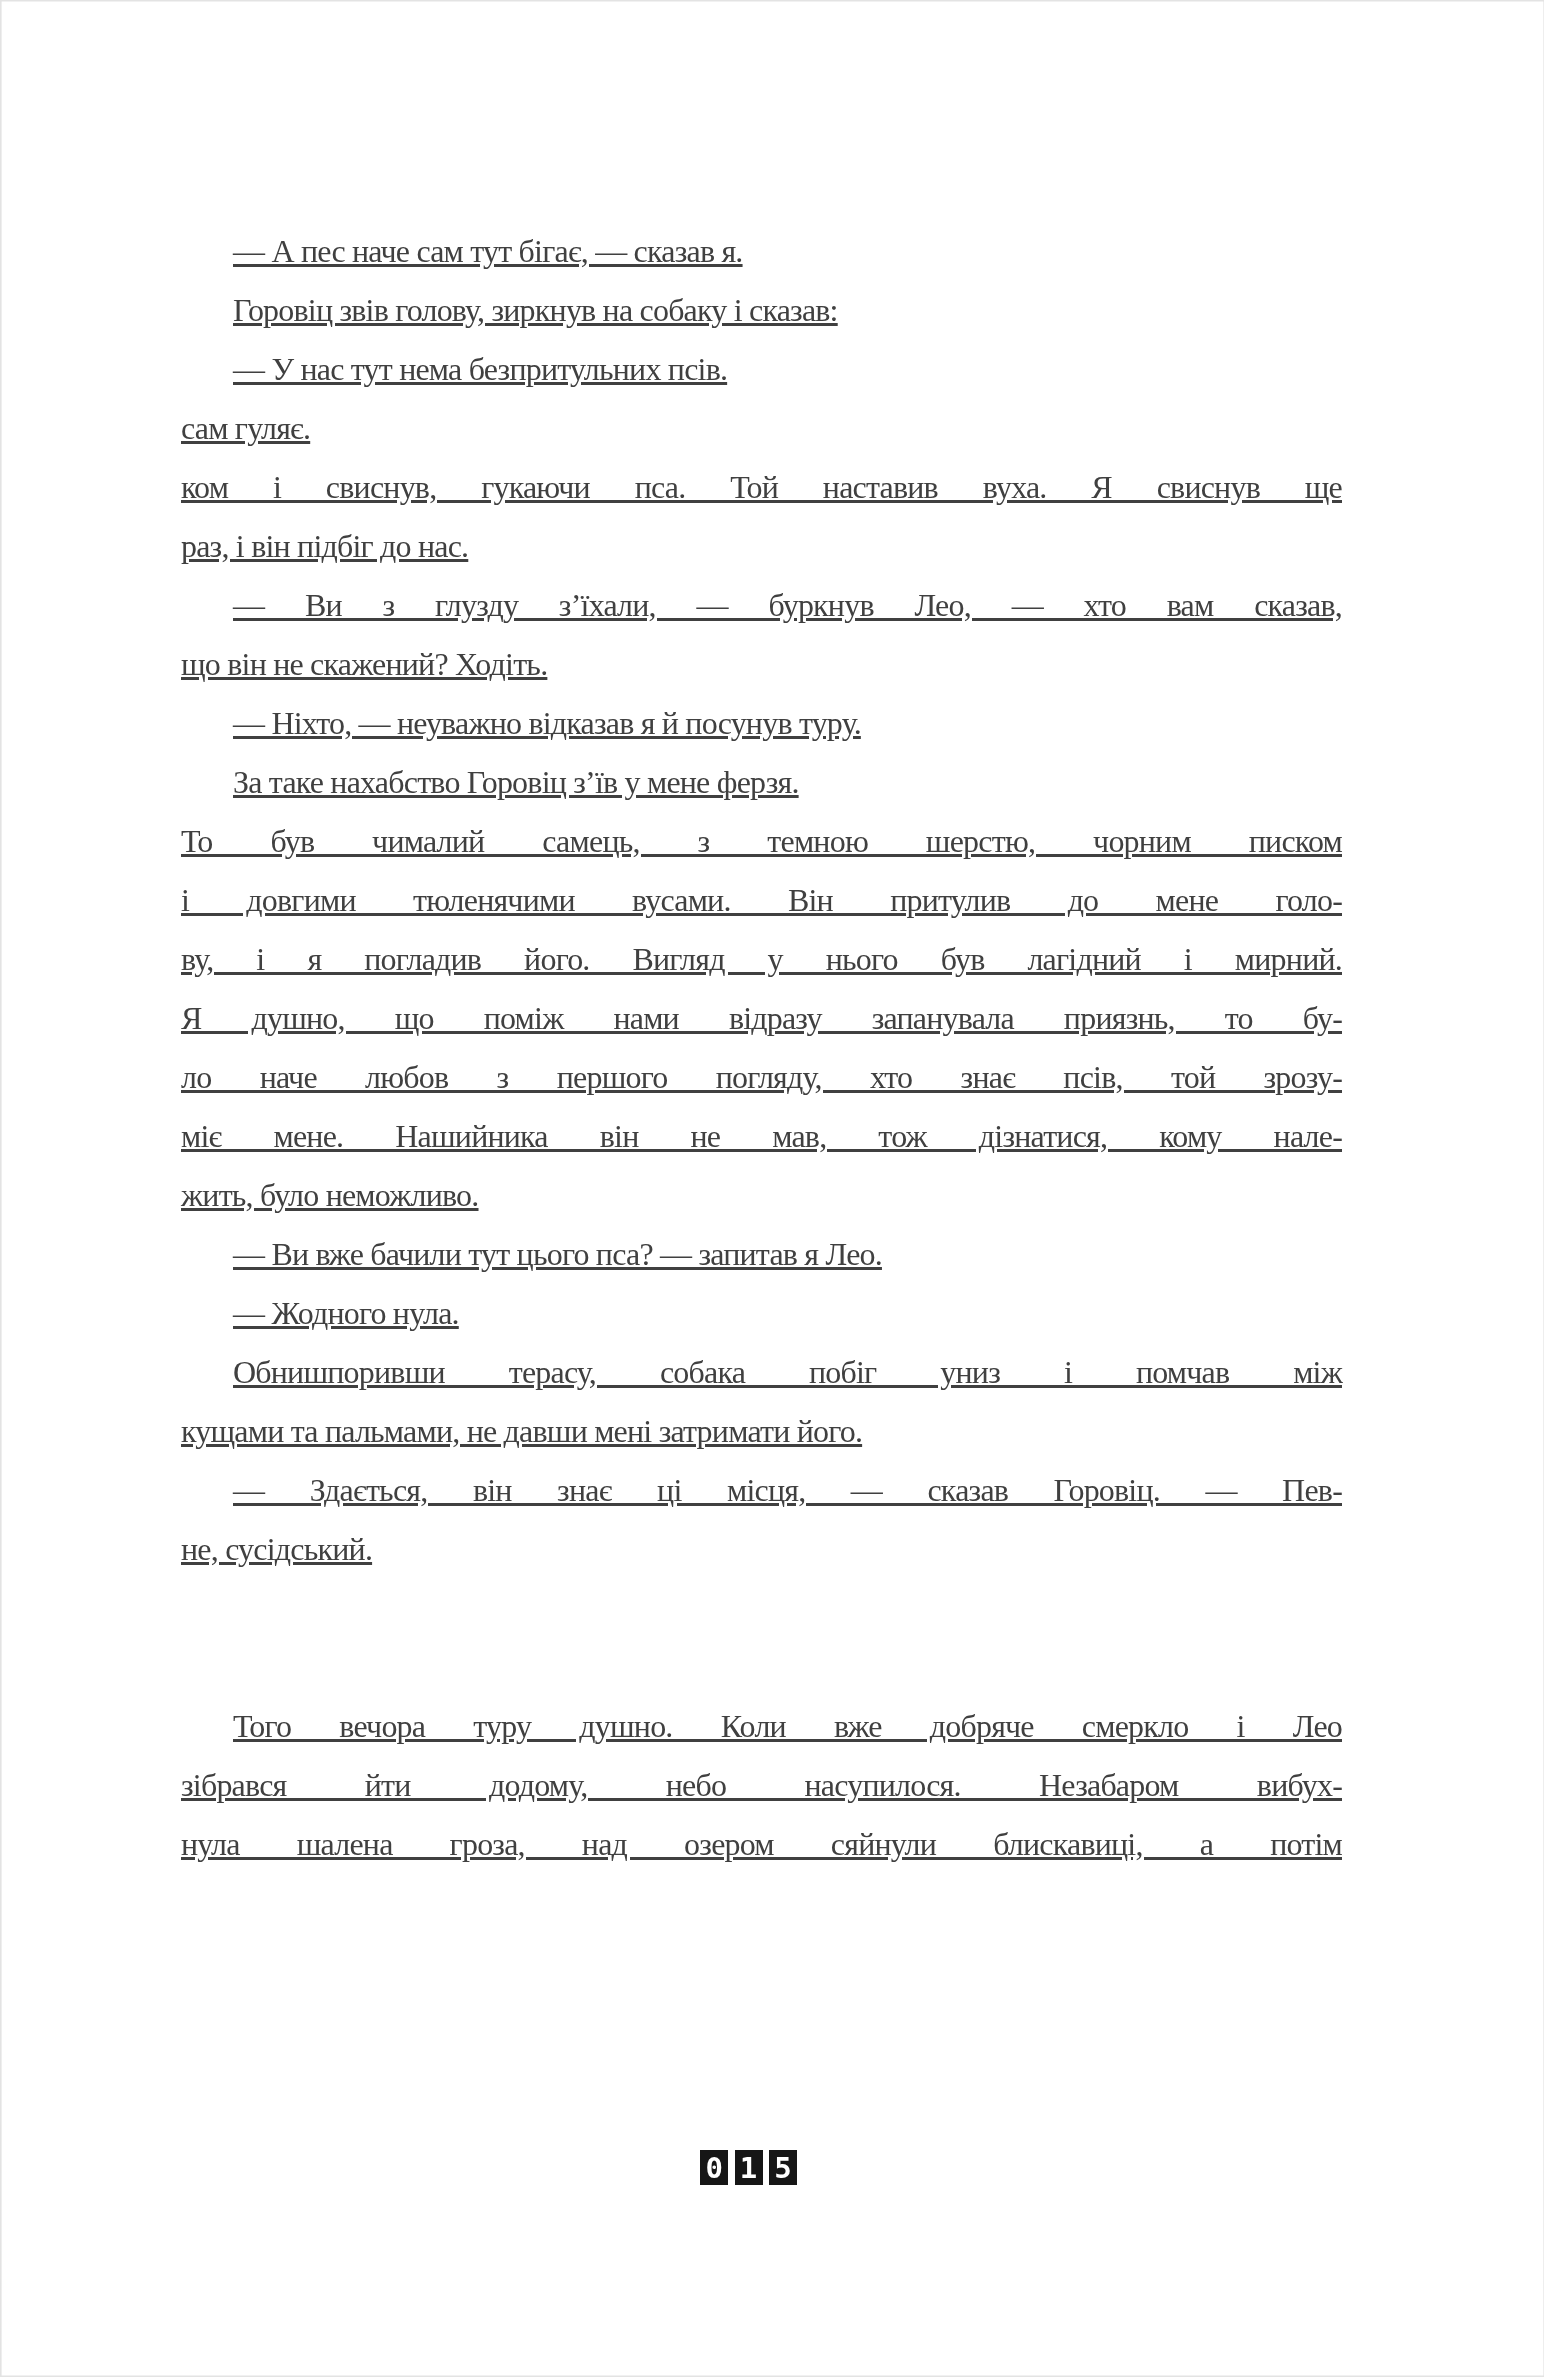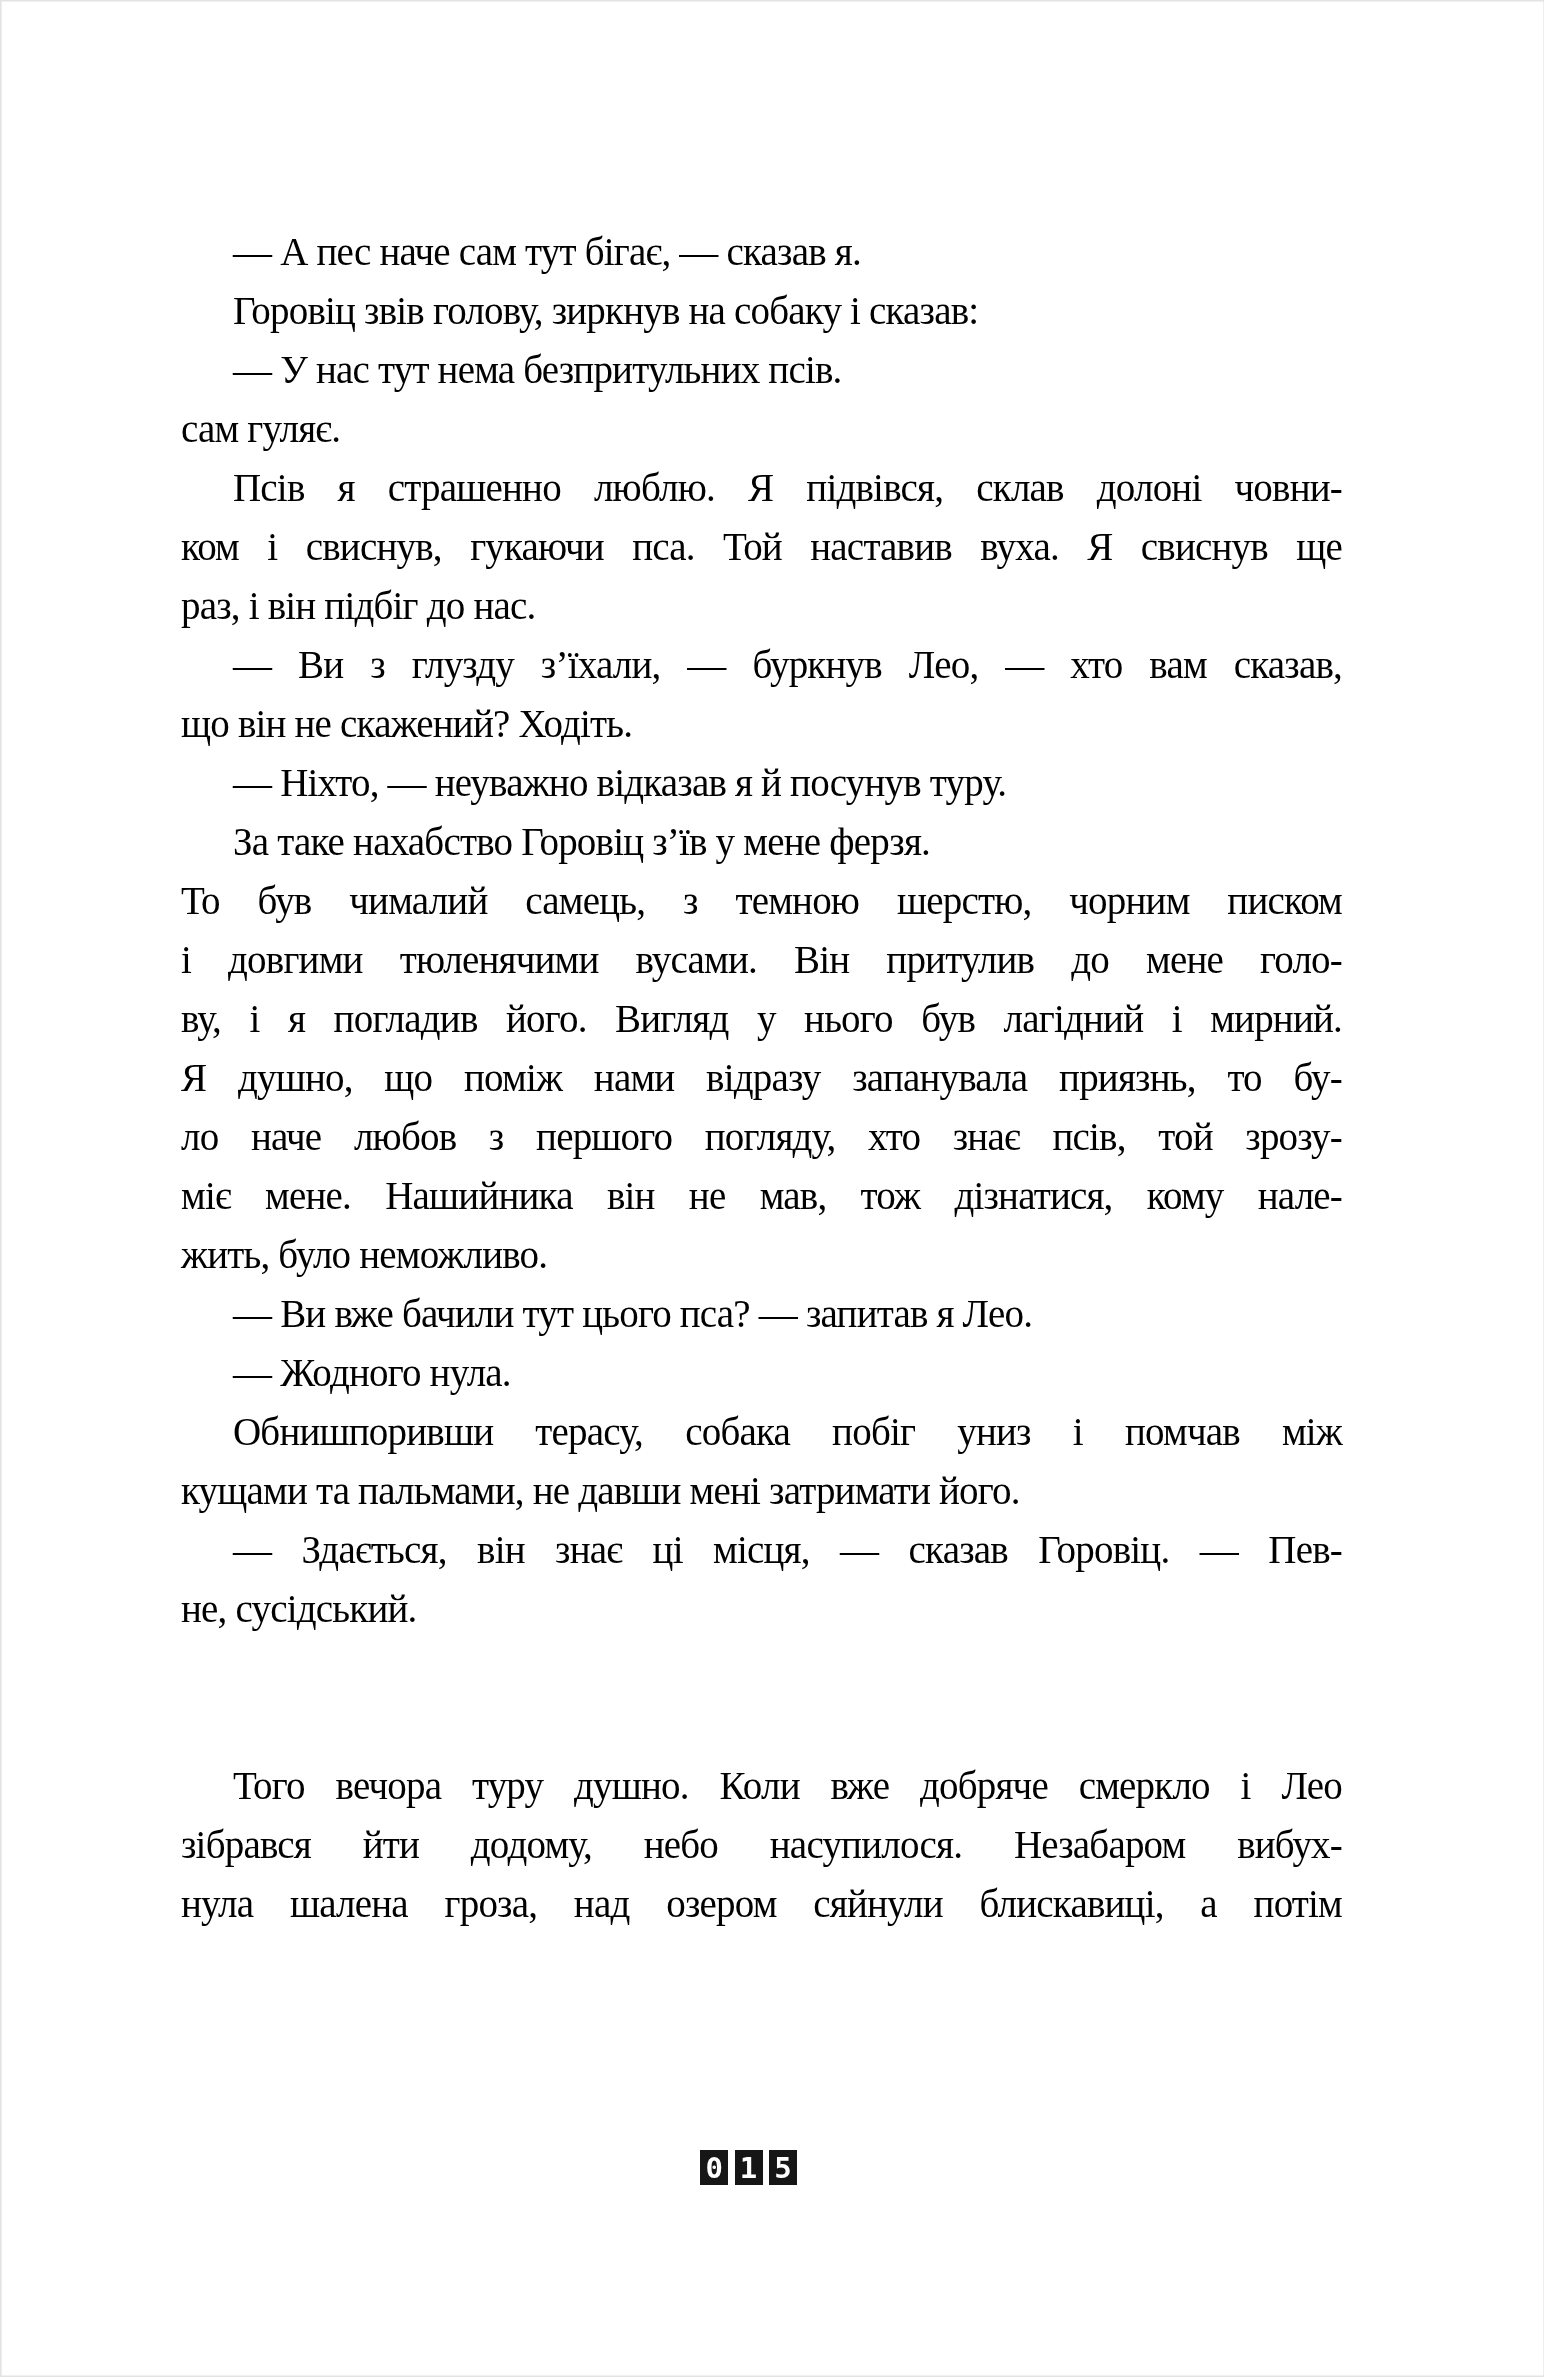--- a/index.html
+++ b/index.html
@@ -13,24 +13,25 @@
     position: relative;
     overflow: hidden;
     box-shadow: inset 0 0 0 1.6px #e3e3e3;
     font-family: "Liberation Serif", "DejaVu Serif", serif;
   }
   .text-block {
     position: absolute;
     left: 181px;
     top: 222px;
     width: 1161px;
-    color: #000000;
-    font-size: 39px;
+    color: #404040;
+    font-size: 32px;
     line-height: 59px;
     letter-spacing: -0.8px;
+    text-decoration: underline;
   }
   .line {
     height: 59px;
     white-space: nowrap;
     text-align: justify;
     text-align-last: justify;
   }
   .line.last {
     text-align: left;
     text-align-last: left;
@@ -64,21 +65,20 @@
   }
 </style>
 </head>
 <body>
 
 <div class="text-block" id="text-block">
     <div class="line indent last">— А пес наче сам тут бігає, — сказав я.</div>
     <div class="line indent last">Горовіц звів голову, зиркнув на собаку і сказав:</div>
     <div class="line indent last">— У нас тут нема безпритульних псів.</div>
     <div class="line last">сам гуляє.</div>
-    <div class="line indent">Псів я страшенно люблю. Я підвівся, склав долоні човни-</div>
     <div class="line">ком і свиснув, гукаючи пса. Той наставив вуха. Я свиснув ще</div>
     <div class="line last">раз, і він підбіг до нас.</div>
     <div class="line indent">— Ви з глузду з’їхали, — буркнув Лео, — хто вам сказав,</div>
     <div class="line last">що він не скажений? Ходіть.</div>
     <div class="line indent last">— Ніхто, — неуважно відказав я й посунув туру.</div>
     <div class="line indent last">За таке нахабство Горовіц з’їв у мене ферзя.</div>
     <div class="line">То був чималий самець, з темною шерстю, чорним писком</div>
     <div class="line">і довгими тюленячими вусами. Він притулив до мене голо-</div>
     <div class="line">ву, і я погладив його. Вигляд у нього був лагідний і мирний.</div>
     <div class="line">Я душно, що поміж нами відразу запанувала приязнь, то бу-</div>

